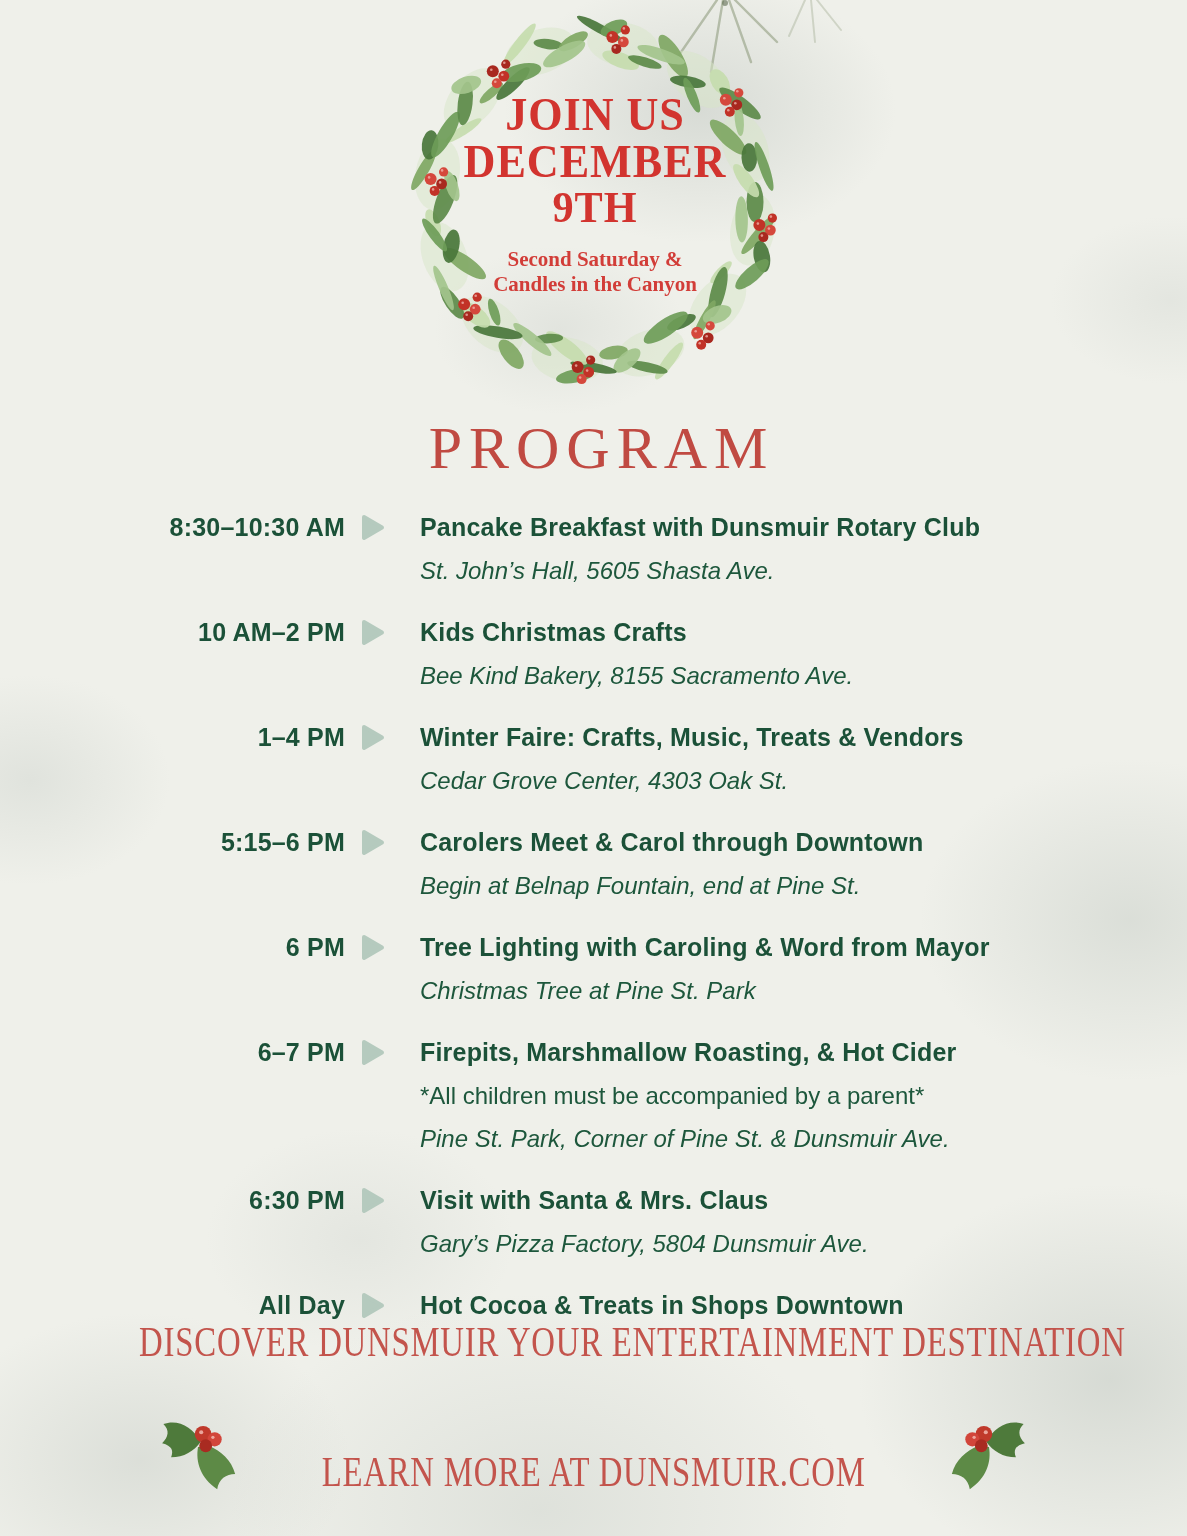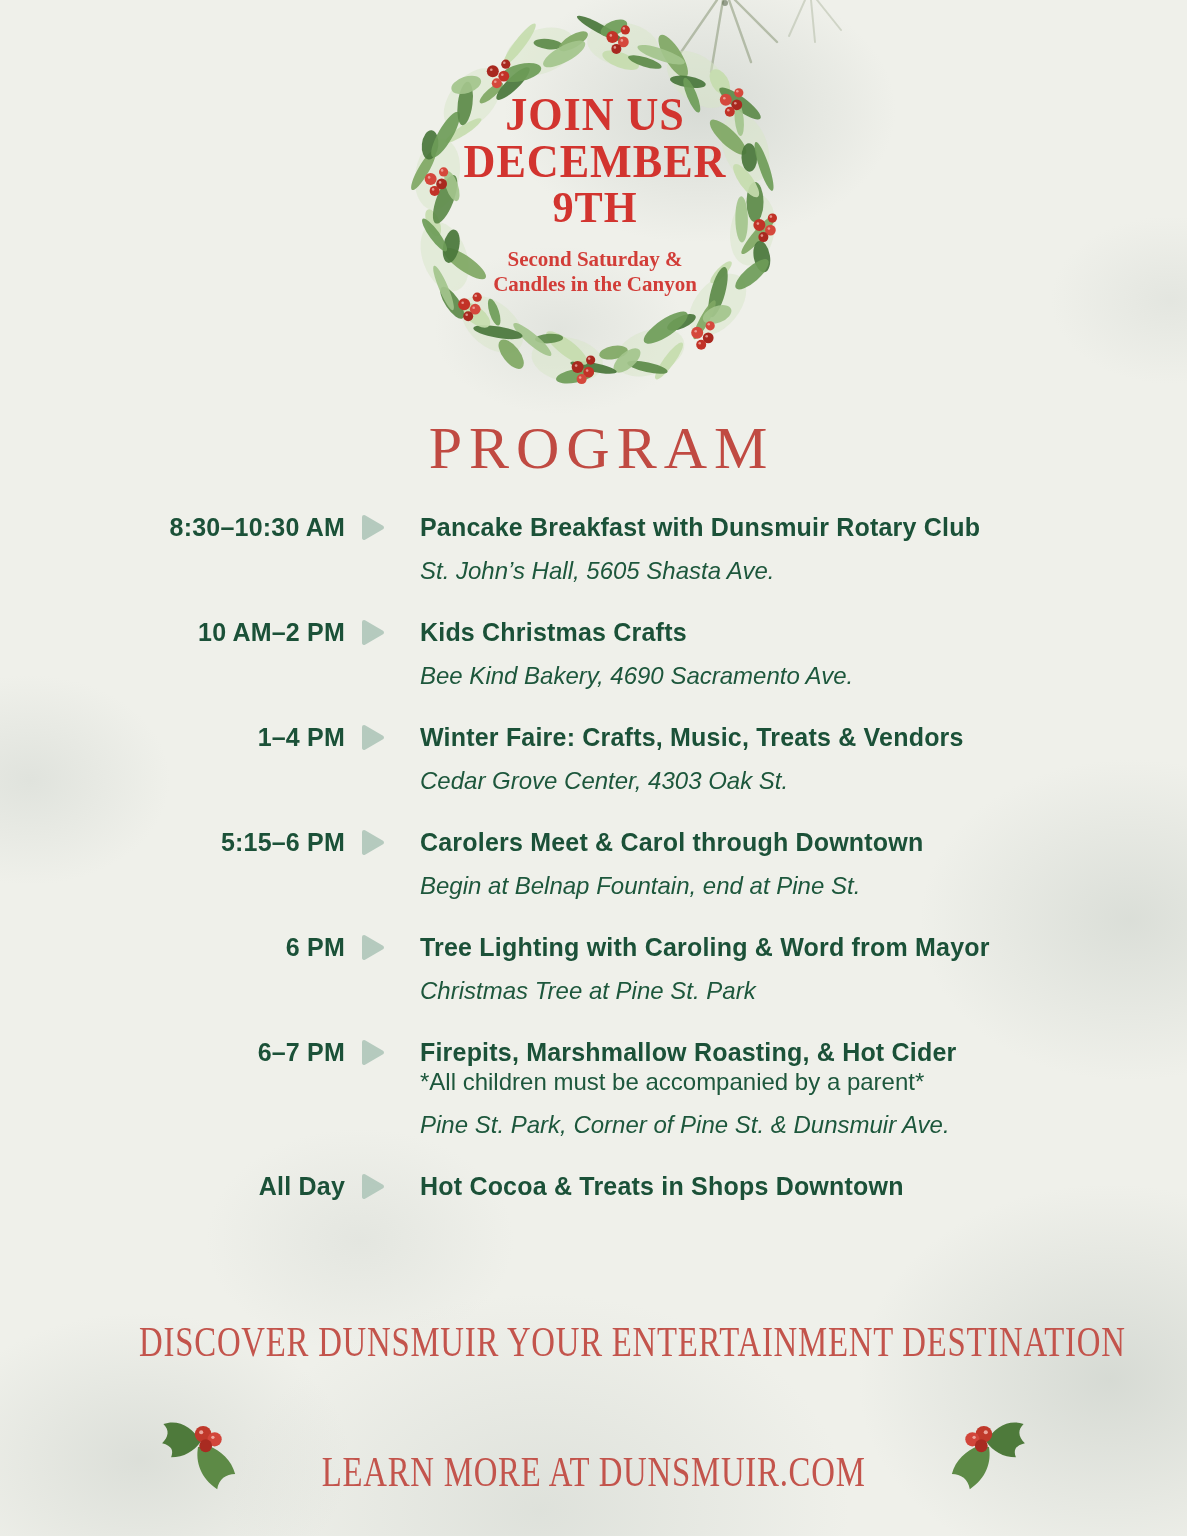--- a/index.html
+++ b/index.html
@@ -58,21 +58,21 @@
     margin-bottom:32px;
     color:#1b5138;
   }
   .event-time{
     text-align:right;
     font-weight:700;font-size:25px;line-height:30px;
     letter-spacing:.2px;
   }
   .event-arrow{padding-left:16px;padding-top:2px;}
   .event-title{font-weight:700;font-size:25px;line-height:30px;letter-spacing:.2px;}
-  .event-note{font-size:24px;line-height:29px;color:#1d573c;}
+  .event-note{font-size:24px;line-height:29px;margin-top:14px;color:#1d573c;}
   .event-location{font-style:italic;font-size:24px;line-height:29px;margin-top:14px;color:#1d573c;}
   
   .footer-tagline{
     position:absolute;top:1318px;left:0;width:100%;
     text-align:center;white-space:nowrap;
     font-family:"Liberation Serif",serif;
     font-size:42px;letter-spacing:1px;
     color:#c3544c;
   }
   .footer-tagline .scalex{display:inline-block;transform:scaleX(.78);transform-origin:center;}
@@ -280,21 +280,21 @@
   <div class="event-row">
     <div class="event-time">10 AM–2 PM</div>
     <div class="event-arrow">
       <svg width="24" height="27" viewBox="0 0 24 27">
         <polygon points="3,3 21,13.5 3,24" fill="#b5cabe" stroke="#b5cabe" stroke-width="4" stroke-linejoin="round"></polygon>
       </svg>
     </div>
     <div class="event-body">
       <div class="event-title">Kids Christmas Crafts</div>
 
-      <div class="event-location">Bee Kind Bakery, 4690 Sacramento Ave.</div>
+      <div class="event-location">Bee Kind Bakery, 8155 Sacramento Ave.</div>
     </div>
   </div>
 
   <div class="event-row">
     <div class="event-time">1–4 PM</div>
     <div class="event-arrow">
       <svg width="24" height="27" viewBox="0 0 24 27">
         <polygon points="3,3 21,13.5 3,24" fill="#b5cabe" stroke="#b5cabe" stroke-width="4" stroke-linejoin="round"></polygon>
       </svg>
     </div>
@@ -340,20 +340,33 @@
         <polygon points="3,3 21,13.5 3,24" fill="#b5cabe" stroke="#b5cabe" stroke-width="4" stroke-linejoin="round"></polygon>
       </svg>
     </div>
     <div class="event-body">
       <div class="event-title">Firepits, Marshmallow Roasting, &amp; Hot Cider</div>
       <div class="event-note">*All children must be accompanied by a parent*</div>
       <div class="event-location">Pine St. Park, Corner of Pine St. &amp; Dunsmuir Ave.</div>
     </div>
   </div>
 
+  <div class="event-row">
+    <div class="event-time">6:30 PM</div>
+    <div class="event-arrow">
+      <svg width="24" height="27" viewBox="0 0 24 27">
+        <polygon points="3,3 21,13.5 3,24" fill="#b5cabe" stroke="#b5cabe" stroke-width="4" stroke-linejoin="round"></polygon>
+      </svg>
+    </div>
+    <div class="event-body">
+      <div class="event-title">Visit with Santa &amp; Mrs. Claus</div>
+
+      <div class="event-location">Gary’s Pizza Factory, 5804 Dunsmuir Ave.</div>
+    </div>
+  </div>
 
   <div class="event-row">
     <div class="event-time">All Day</div>
     <div class="event-arrow">
       <svg width="24" height="27" viewBox="0 0 24 27">
         <polygon points="3,3 21,13.5 3,24" fill="#b5cabe" stroke="#b5cabe" stroke-width="4" stroke-linejoin="round"></polygon>
       </svg>
     </div>
     <div class="event-body">
       <div class="event-title">Hot Cocoa &amp; Treats in Shops Downtown</div>

